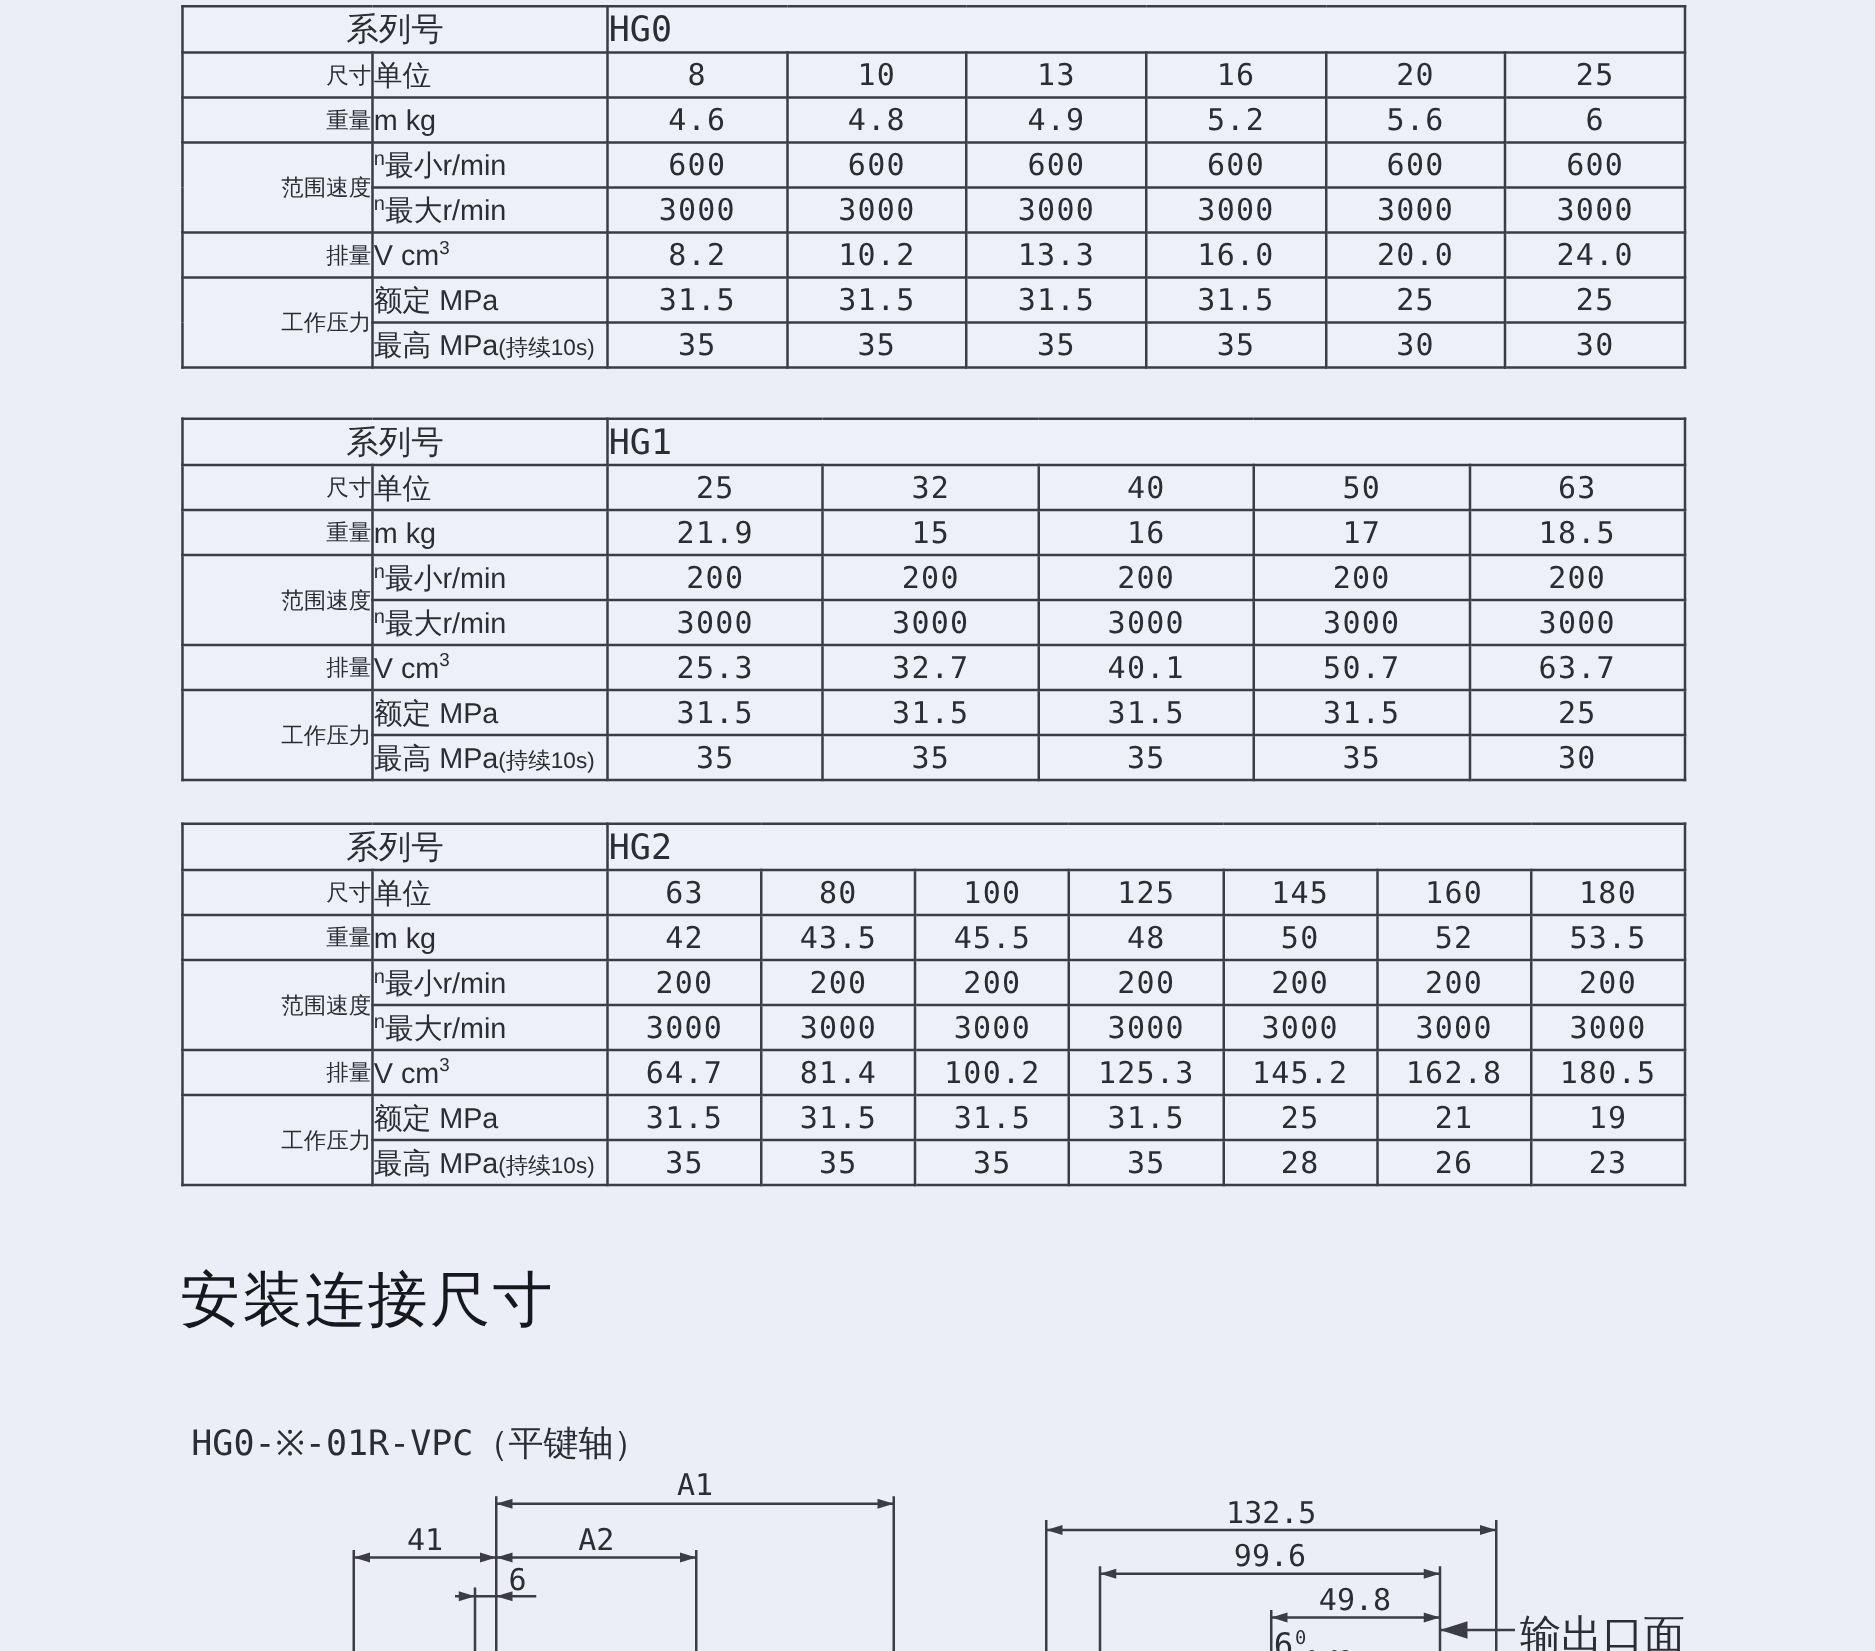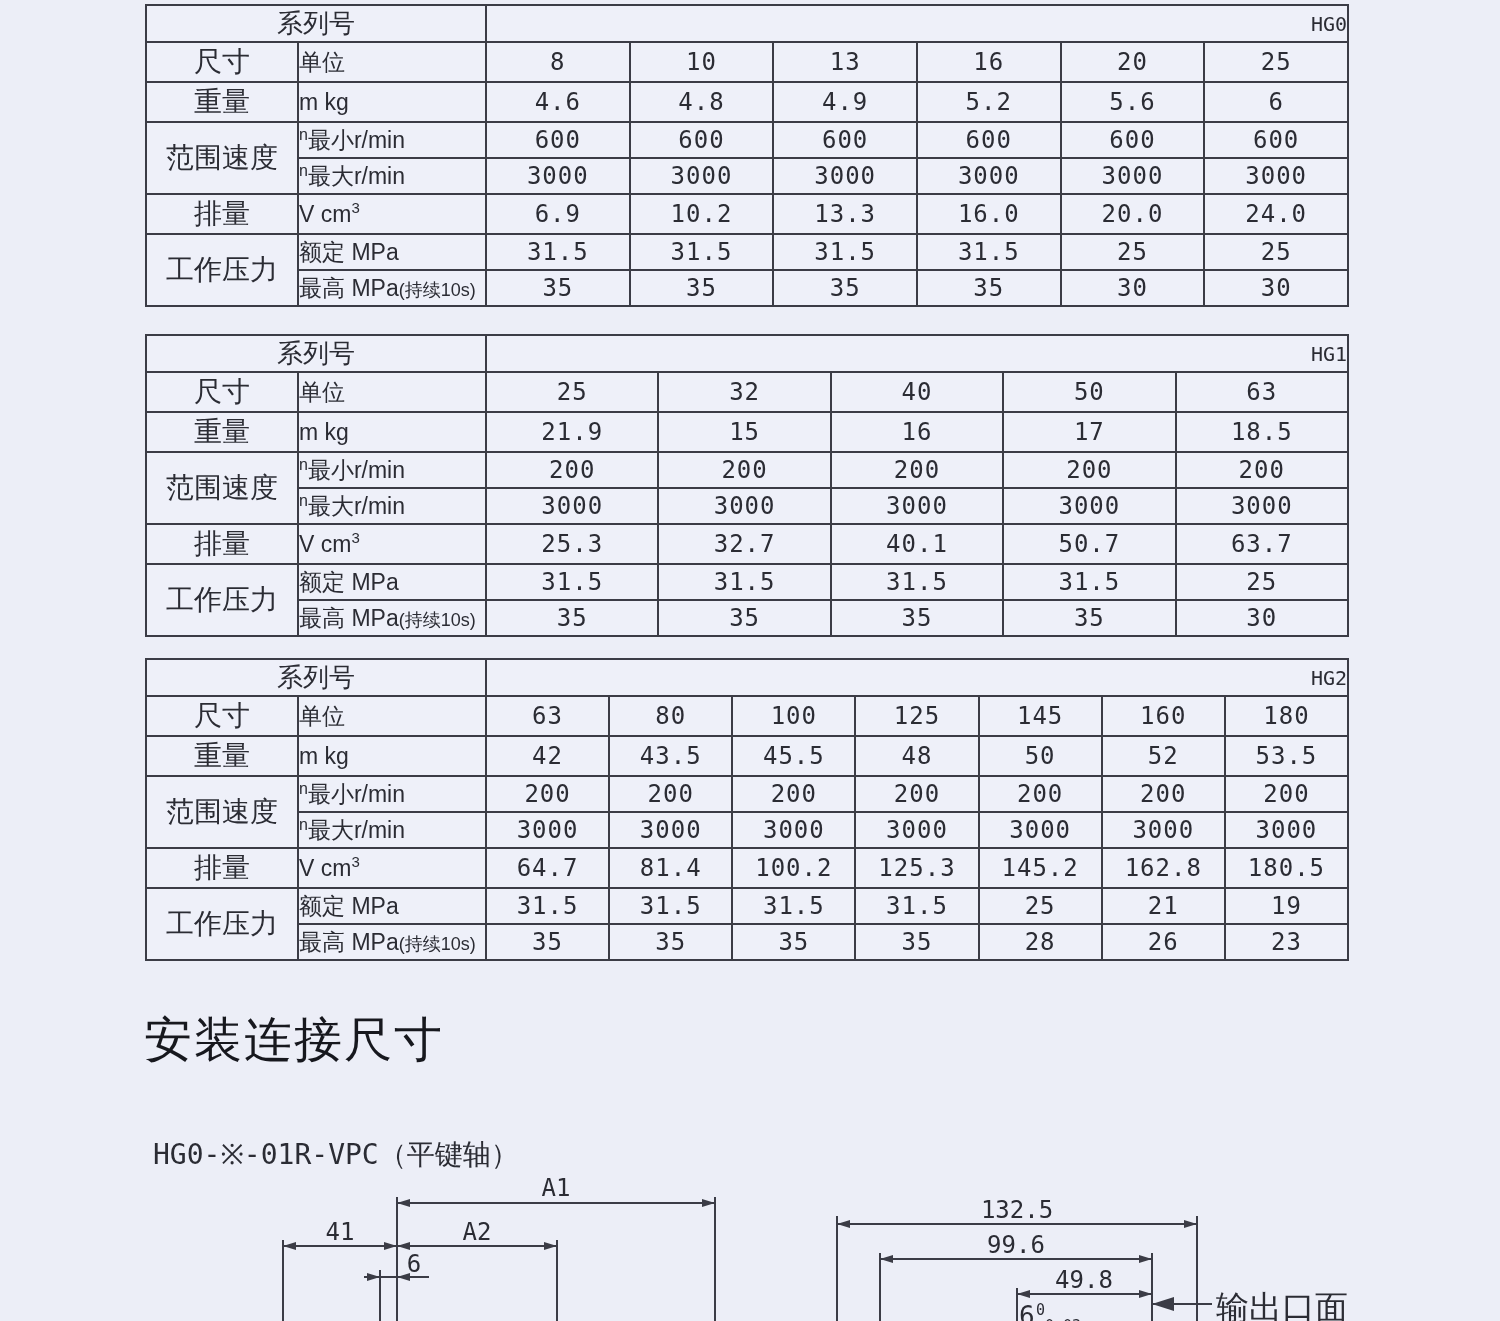--- a/index.html
+++ b/index.html
@@ -11,25 +11,25 @@
   .page{position:relative;width:1488px;height:1321px;background:#eceef7;overflow:hidden}
 
   table.spec{
     position:absolute;left:145px;border-collapse:collapse;table-layout:fixed;
     background:#eef0f9;
   }
   table.spec td{
     border:2px solid #3b3c46;height:34px;padding:0;
     overflow:hidden;white-space:nowrap;vertical-align:middle;
   }
-  td.lab{font-size:28px;padding-left:12px;text-align:center}
+  td.lab{font-size:18px;padding-left:12px;text-align:right}
   td.unit{font-size:23px;padding-left:12px;text-align:left;
     font-family:Liberation Sans, sans-serif}
   td.hdr{font-size:26px;text-align:center}
-  td.hdrv{font-size:20px;text-align:right;
+  td.hdrv{font-size:28px;text-align:left;
     font-family:"DejaVu Sans Mono","Liberation Mono",monospace}
   td.num{font-size:24px;text-align:center;letter-spacing:1px;
     font-family:"DejaVu Sans Mono","Liberation Mono",monospace}
   .sup{font-size:16px;position:relative;top:-8px}
   .sup3{font-size:15px;position:relative;top:-9px}
   .note{font-size:18px}
   #t0{top:4px;width:1204px}
   #t1{top:334px;width:1204px}
   #t2{top:658px;width:1204px}
   col.cl{width:152px} col.cu{width:188px}
@@ -100,21 +100,21 @@
       <td class="num">3000</td>
       <td class="num">3000</td>
       <td class="num">3000</td>
       <td class="num">3000</td>
       <td class="num">3000</td>
       <td class="num">3000</td>
     </tr>
     <tr>
       <td class="lab">排量</td>
       <td class="unit"><span>V cm</span><span class="sup3">3</span></td>
-      <td class="num">6.9</td>
+      <td class="num">8.2</td>
       <td class="num">10.2</td>
       <td class="num">13.3</td>
       <td class="num">16.0</td>
       <td class="num">20.0</td>
       <td class="num">24.0</td>
     </tr>
     <tr>
       <td class="lab" rowspan="2">工作压力</td>
       <td class="unit">额定 MPa</td>
       <td class="num">31.5</td>

